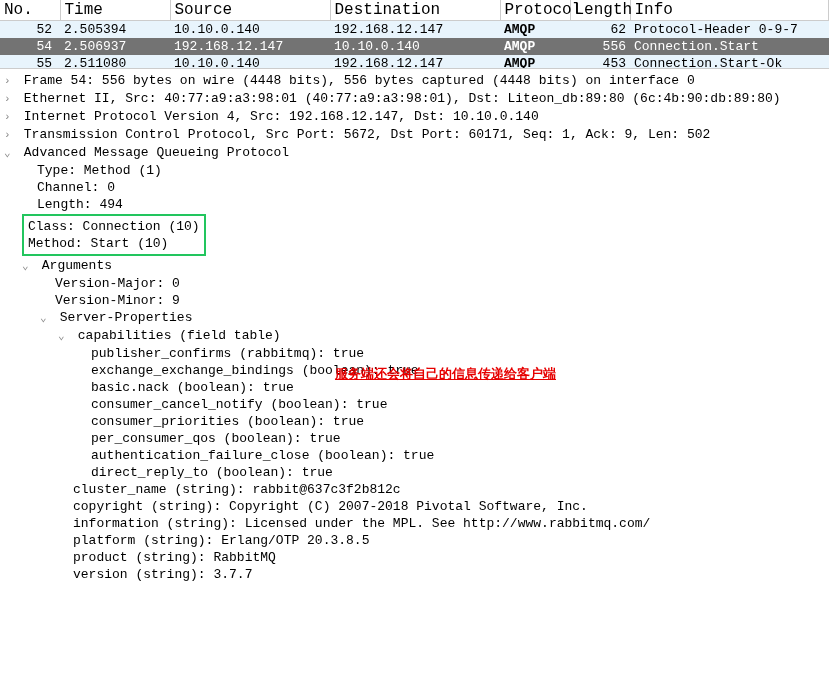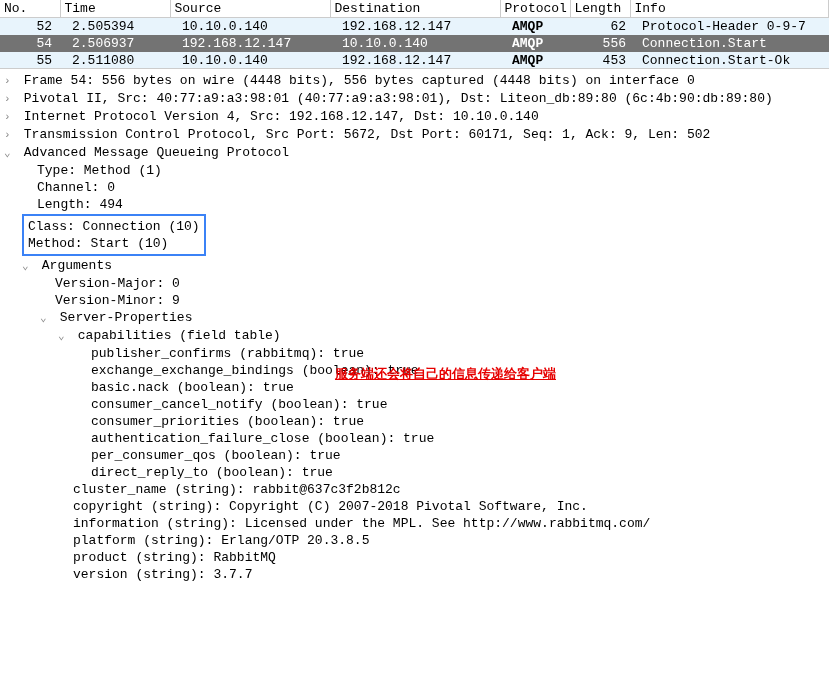--- a/index.html
+++ b/index.html
@@ -18,51 +18,51 @@
     overflow:hidden;
   }
   .packet-list table { width:100%; border-collapse:collapse; table-layout:fixed; }
   .packet-list th {
     background:#fff;
     border-right:1px solid #ccc;
     border-bottom:1px solid #ccc;
     padding:1px 4px;
     text-align:left;
     font-weight:normal;
-    font-size:13px;
+    font-size:16px;
   }
   .c-no{width:60px;text-align:right;padding-right:8px !important;}
   .c-time{width:110px;}
   .c-src{width:160px;}
   .c-dst{width:170px;}
   .c-proto{width:70px;font-weight:bold;}
   .c-len{width:60px;text-align:right;padding-right:4px !important;}
   .c-info{width:auto;}
-  .packet-list td { padding:1px 12px; font-size:13px; white-space:nowrap; }
+  .packet-list td { padding:1px 4px; font-size:13px; white-space:nowrap; }
   tr.alt td { background:#e8f4fc; }
   tr.sel td { background:#737373; color:#fff; }
   
   .details {
     padding:3px 4px 8px 4px;
     line-height:17px;
     white-space:nowrap;
   }
   .node { display:block; }
   .children { margin-left:18px; }
   .toggler {
     display:inline-block;
     width:12px;
     cursor:pointer;
     color:#888;
     font-size:11px;
     user-select:none;
   }
   .leaf-pad { display:inline-block; width:15px; }
   .redbox {
-    border:2px solid #3b82f6;
+    border:2px solid #22c55e;
     padding:2px 4px;
     margin:1px 0;
     display:inline-block;
   }
   .annotation {
     color:#e60000;
     font-family:"Microsoft YaHei","SimHei",sans-serif;
     font-size:13px;
     font-weight:bold;
     position:absolute;
@@ -121,21 +121,21 @@
 
 <div class="details">
 
   <span class="node">
     <span class="toggler">›</span>
     <span>Frame 54: 556 bytes on wire (4448 bits), 556 bytes captured (4448 bits) on interface 0</span>
   </span>
 
   <span class="node">
     <span class="toggler">›</span>
-    <span>Pivotal II, Src: 40:77:a9:a3:98:01 (40:77:a9:a3:98:01), Dst: Liteon_db:89:80 (6c:4b:90:db:89:80)</span>
+    <span>Ethernet II, Src: 40:77:a9:a3:98:01 (40:77:a9:a3:98:01), Dst: Liteon_db:89:80 (6c:4b:90:db:89:80)</span>
   </span>
 
   <span class="node">
     <span class="toggler">›</span>
     <span>Internet Protocol Version 4, Src: 192.168.12.147, Dst: 10.10.0.140</span>
   </span>
 
   <span class="node">
     <span class="toggler">›</span>
     <span>Transmission Control Protocol, Src Port: 5672, Dst Port: 60171, Seq: 1, Ack: 9, Len: 502</span>
@@ -171,22 +171,22 @@
         <span class="node">
           <span class="toggler">⌄</span>
           <span>capabilities (field table)</span>
         </span>
         <div class="children">
           <span class="node"><span class="leaf-pad"></span><span>publisher_confirms (rabbitmq): true</span></span>
           <span class="node"><span class="leaf-pad"></span><span>exchange_exchange_bindings (boolean): true</span></span>
           <span class="node"><span class="leaf-pad"></span><span>basic.nack (boolean): true</span></span>
           <span class="node"><span class="leaf-pad"></span><span>consumer_cancel_notify (boolean): true</span></span>
           <span class="node"><span class="leaf-pad"></span><span>consumer_priorities (boolean): true</span></span>
+          <span class="node"><span class="leaf-pad"></span><span>per_consumer_qos (boolean): true</span></span>
           <span class="node"><span class="leaf-pad"></span><span>authentication_failure_close (boolean): true</span></span>
-          <span class="node"><span class="leaf-pad"></span><span>per_consumer_qos (boolean): true</span></span>
           <span class="node"><span class="leaf-pad"></span><span>direct_reply_to (boolean): true</span></span>
         </div>
         <span class="node"><span class="leaf-pad"></span><span>cluster_name (string): rabbit@637c3f2b812c</span></span>
         <span class="node"><span class="leaf-pad"></span><span>copyright (string): Copyright (C) 2007-2018 Pivotal Software, Inc.</span></span>
         <span class="node"><span class="leaf-pad"></span><span>information (string): Licensed under the MPL.  See http://www.rabbitmq.com/</span></span>
         <span class="node"><span class="leaf-pad"></span><span>platform (string): Erlang/OTP 20.3.8.5</span></span>
         <span class="node"><span class="leaf-pad"></span><span>product (string): RabbitMQ</span></span>
         <span class="node"><span class="leaf-pad"></span><span>version (string): 3.7.7</span></span>
       </div>
     </div>

